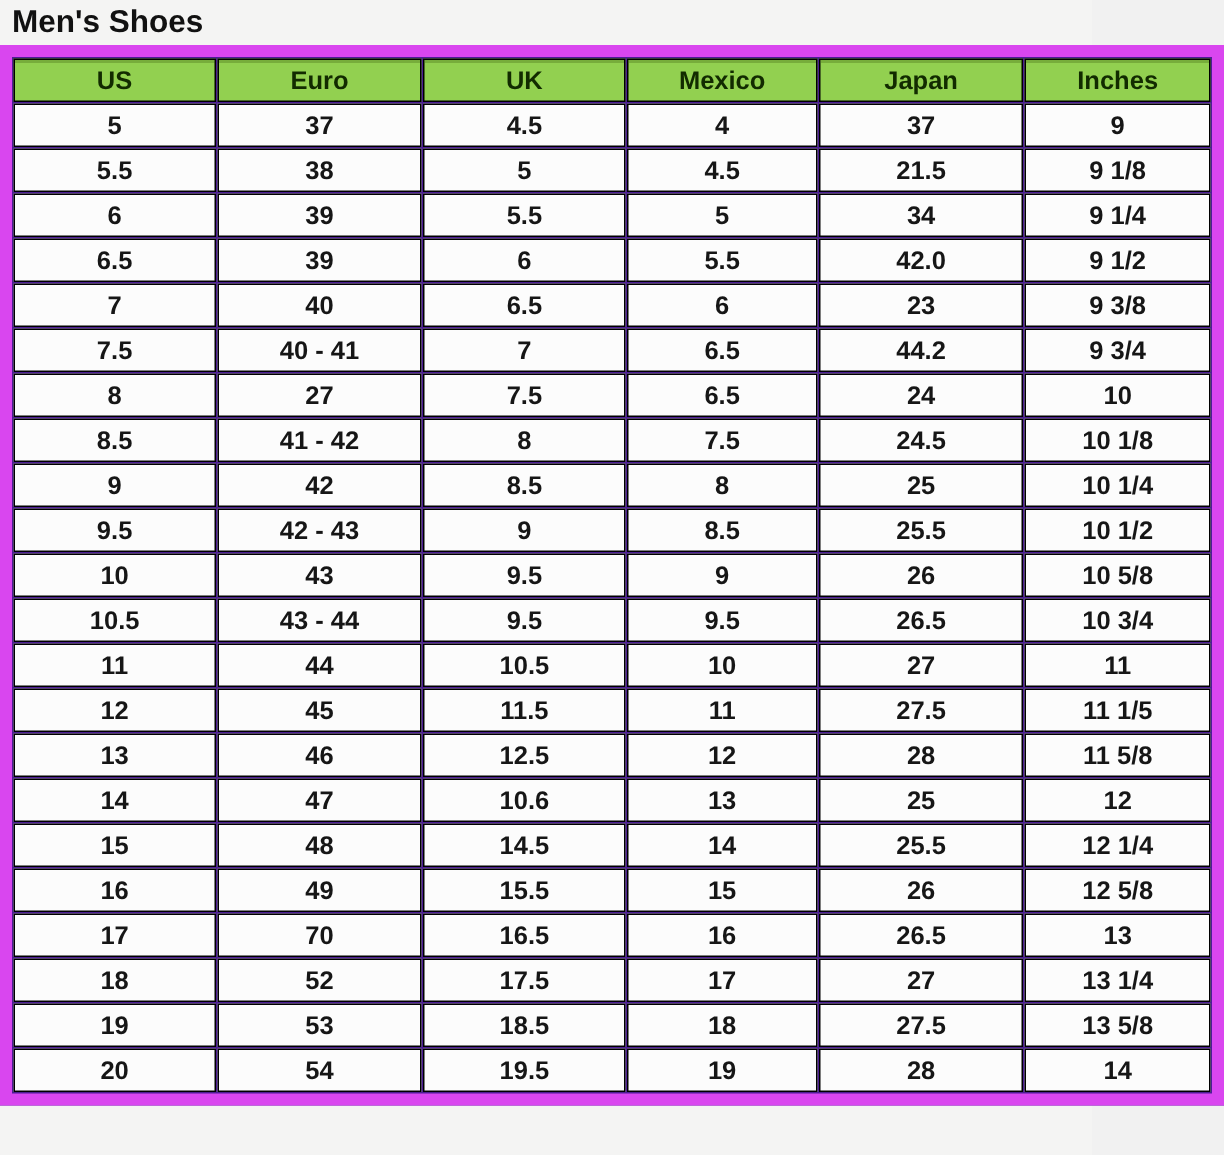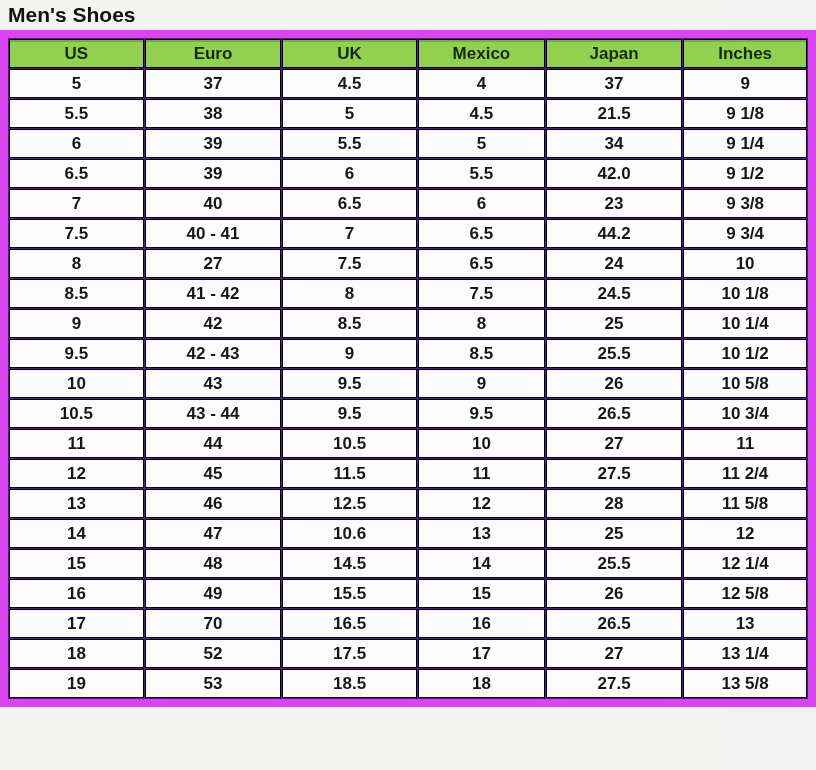--- a/index.html
+++ b/index.html
@@ -189,21 +189,21 @@
           <td>10</td>
           <td>27</td>
           <td>11</td>
         </tr>
         <tr>
           <td>12</td>
           <td>45</td>
           <td>11.5</td>
           <td>11</td>
           <td>27.5</td>
-          <td>11 2/4</td>
+          <td>11 1/5</td>
         </tr>
         <tr>
           <td>13</td>
           <td>46</td>
           <td>12.5</td>
           <td>12</td>
           <td>28</td>
           <td>11 5/8</td>
         </tr>
         <tr>
@@ -247,15 +247,23 @@
           <td>13 1/4</td>
         </tr>
         <tr>
           <td>19</td>
           <td>53</td>
           <td>18.5</td>
           <td>18</td>
           <td>27.5</td>
           <td>13 5/8</td>
         </tr>
+        <tr>
+          <td>20</td>
+          <td>54</td>
+          <td>19.5</td>
+          <td>19</td>
+          <td>28</td>
+          <td>14</td>
+        </tr>
       </tbody>
   </table>
 </div>
 
 </body></html>

